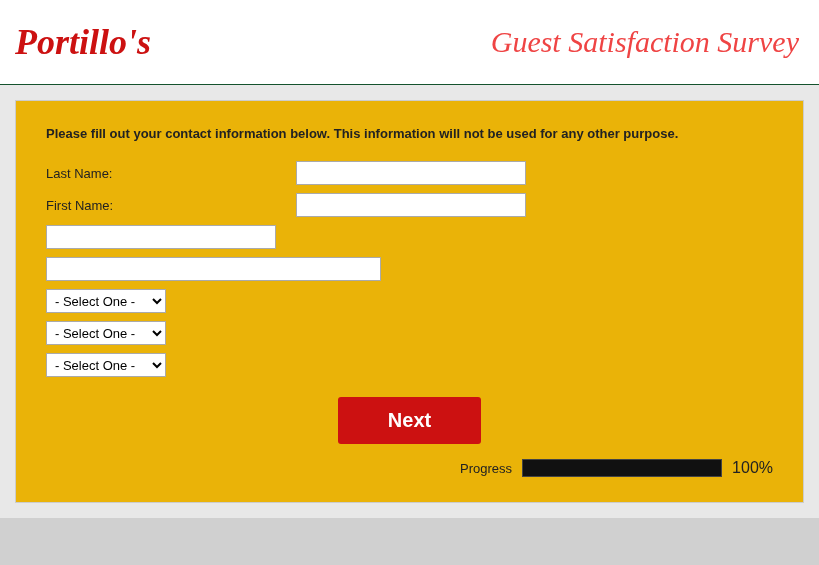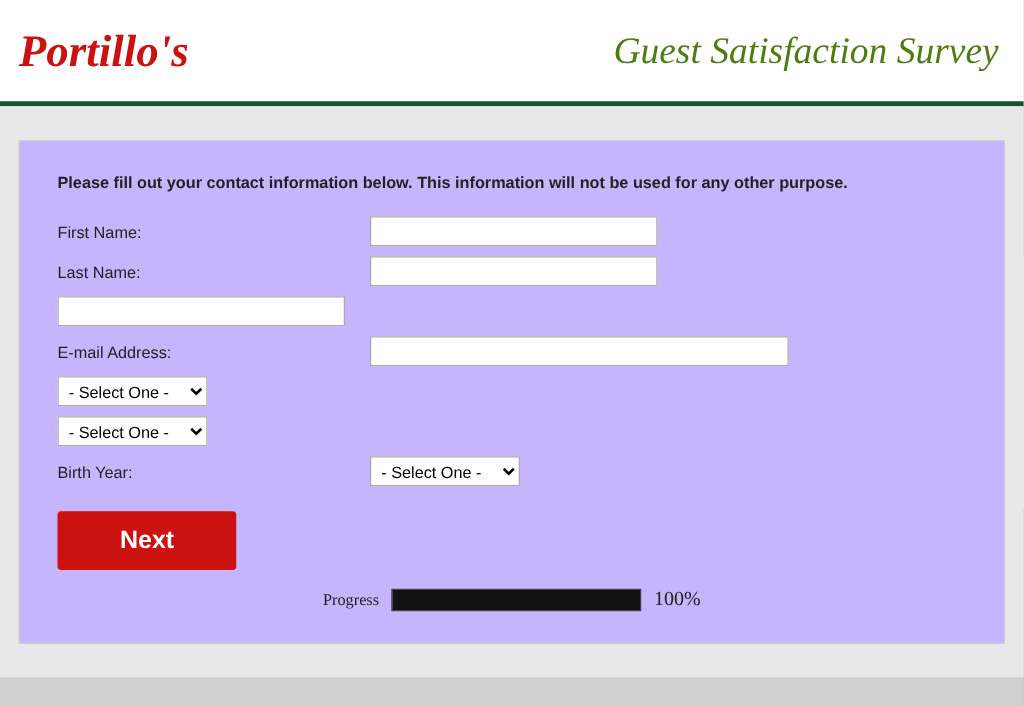--- a/index.html
+++ b/index.html
@@ -7,21 +7,21 @@
       font-family: Arial, Helvetica, sans-serif;
       font-size: 13px;
       background: #d0d0d0;
       min-height: 565px;
       width: 819px;
     }
 
     
     #header {
       background: #fff;
-      border-bottom: 4px solid #14532d;
+      border-bottom: 1px solid #14532d;
       display: flex;
       align-items: center;
       justify-content: space-between;
       padding: 10px 20px 10px 15px;
       height: 85px;
     }
 
     #logo-area {
       display: flex;
       flex-direction: column;
@@ -43,36 +43,36 @@
       font-size: 9px;
       font-weight: bold;
       padding: 2px 5px;
       letter-spacing: 1px;
       margin-top: 2px;
     }
 
     #survey-title {
       font-size: 30px;
       font-style: italic;
-      color: #4d7c0f;
+      color: #ef4444;
       font-family: Georgia, serif;
       font-weight: normal;
     }
 
     
     #main {
       background: #e8e8e8;
       padding: 15px;
     }
 
     #form-container {
-      background: #c4b5fd;
+      background: #eab308;
       border: 1px solid #ccc;
       padding: 25px 30px 25px 30px;
-      margin: 12px auto;
+      margin: 0 auto;
     }
 
     #instruction-text {
       font-size: 13px;
       font-weight: bold;
       margin-bottom: 20px;
       color: #222;
     }
 
     .form-row {
@@ -108,42 +108,42 @@
       width: 120px;
       height: 24px;
       border: 1px solid #aaa;
       font-size: 13px;
       background: #fff;
       padding: 0 4px;
     }
 
     #next-button-row {
       display: flex;
+      justify-content: center;
       margin-top: 20px;
       margin-bottom: 15px;
     }
 
     #next-btn {
       background: #cc1111;
       color: #fff;
       font-size: 20px;
       font-weight: bold;
       border: none;
       cursor: pointer;
       padding: 12px 50px;
       border-radius: 3px;
     }
 
     #progress-row {
       display: flex;
       align-items: center;
-      justify-content: center;
+      justify-content: flex-end;
       gap: 10px;
       margin-top: 5px;
-      font-family: Liberation Serif, serif;
     }
 
     #progress-label {
       font-size: 13px;
       color: #222;
     }
 
     #progress-bar-bg {
       width: 200px;
       height: 18px;
@@ -171,53 +171,51 @@
   </div>
   <div id="survey-title">Guest Satisfaction Survey</div>
 </div>
 
 <div id="main">
   <div id="form-container">
 
     <div id="instruction-text">Please fill out your contact information below. This information will not be used for any other purpose.</div>
 
     <div class="form-row">
+      <label class="form-label">Last Name:</label>
+      <input class="form-input-short" type="text" style="">
+    </div>
+
+    <div class="form-row">
       <label class="form-label">First Name:</label>
       <input class="form-input-short" type="text" style="">
     </div>
 
     <div class="form-row">
-      <label class="form-label">Last Name:</label>
       <input class="form-input-short" type="text" style="">
     </div>
 
     <div class="form-row">
-      <input class="form-input-short" type="text" style="">
-    </div>
-
-    <div class="form-row">
-      <label class="form-label">E-mail Address:</label>
       <input class="form-input-long" type="text" style="">
     </div>
 
 
     <div class="form-row">
       <select class="form-select">
         <option>- Select One -</option>
       </select>
     </div>
 
     <div class="form-row">
       <select class="form-select">
         <option>- Select One -</option>
       </select>
     </div>
 
     <div class="form-row">
-      <label class="form-label">Birth Year:</label>
       <select class="form-select">
         <option>- Select One -</option>
       </select>
     </div>
 
     <div id="next-button-row">
       <button id="next-btn">Next</button>
     </div>
 
     <div id="progress-row">

